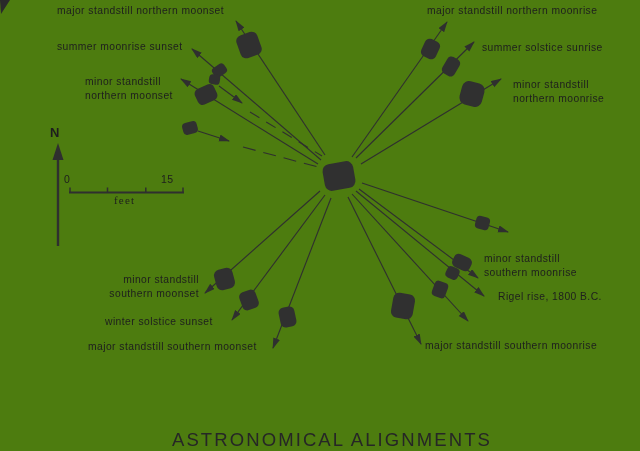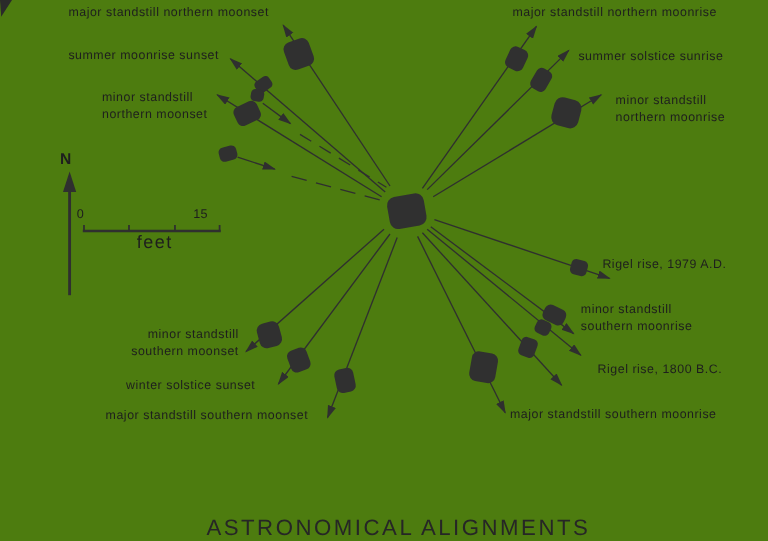--- a/index.html
+++ b/index.html
@@ -10,21 +10,21 @@
   }
   .diagram-svg{position:absolute;left:0;top:0;}
   .lbl{
     position:absolute;font-size:10.3px;letter-spacing:.45px;
     color:#1e1e1e;white-space:nowrap;line-height:13.5px;
   }
   .lbl.two-line div{white-space:nowrap;}
   .right-align{text-align:right;}
   .compass-n{position:absolute;font-size:13px;font-weight:bold;letter-spacing:.5px;color:#1e1e1e;}
   .scale-num{position:absolute;font-size:10.5px;color:#1e1e1e;letter-spacing:.3px;}
-  .scale-unit{position:absolute;font-size:15px;color:#1e1e1e;letter-spacing:1.2px;}
+  .scale-unit{position:absolute;font-size:11px;color:#1e1e1e;letter-spacing:1.2px;font-family:Liberation Serif, serif;}
   .title-line{
     position:absolute;left:24px;right:0;text-align:center;
     font-size:18.5px;letter-spacing:2.1px;color:#262626;white-space:nowrap;
   }
 </style>
 </head>
 <body>
 
 <div class="canvas">
 
@@ -108,26 +108,25 @@
     <div>northern moonset</div>
   </div>
 
   <div class="lbl" style="left:427px;top:4px;">major standstill northern moonrise</div>
   <div class="lbl" style="left:482px;top:41px;">summer solstice sunrise</div>
   <div class="lbl two-line" style="left:513px;top:78px;">
     <div>minor standstill</div>
     <div>northern moonrise</div>
   </div>
 
-  <div class="lbl" style="left:502px;top:214px;">Rigel rise, 1979 A.D.</div>
   <div class="lbl two-line" style="left:484px;top:252px;">
     <div>minor standstill</div>
     <div>southern moonrise</div>
   </div>
-  <div class="lbl" style="left:498px;top:302px;">Rigel rise, 1800 B.C.</div>
+  <div class="lbl" style="left:498px;top:290px;">Rigel rise, 1800 B.C.</div>
   <div class="lbl" style="left:425px;top:339px;">major standstill southern moonrise</div>
 
   <div class="lbl two-line right-align" style="left:80px;width:119px;top:273px;">
     <div>minor standstill</div>
     <div>southern moonset</div>
   </div>
   <div class="lbl" style="left:105px;top:315px;">winter solstice sunset</div>
   <div class="lbl" style="left:88px;top:340px;">major standstill southern moonset</div>
 
   <div class="compass-n" style="left:50px;top:125px;">N</div>

